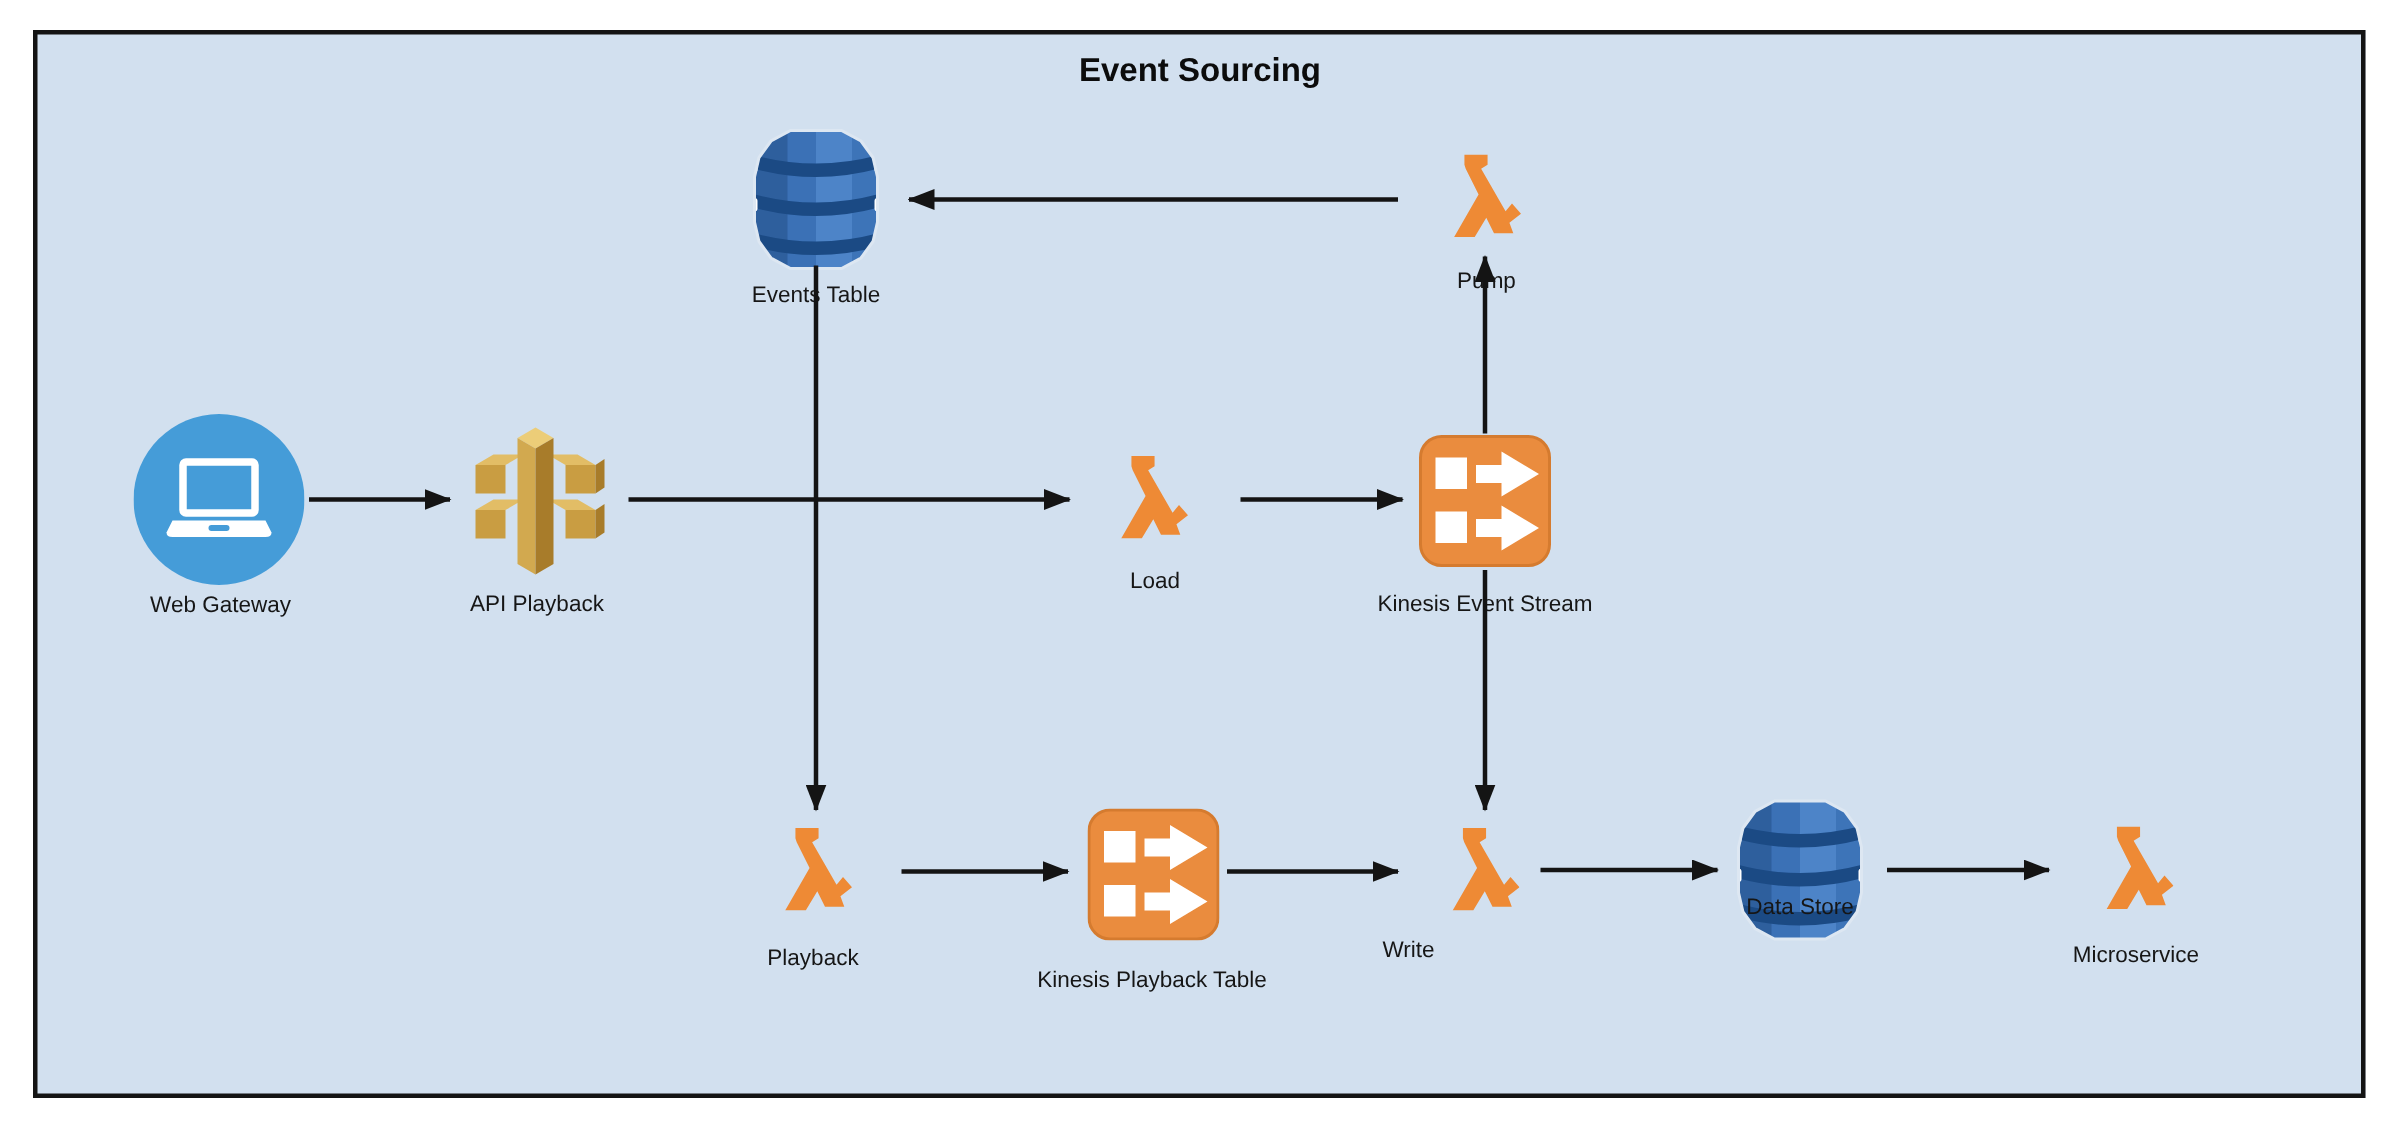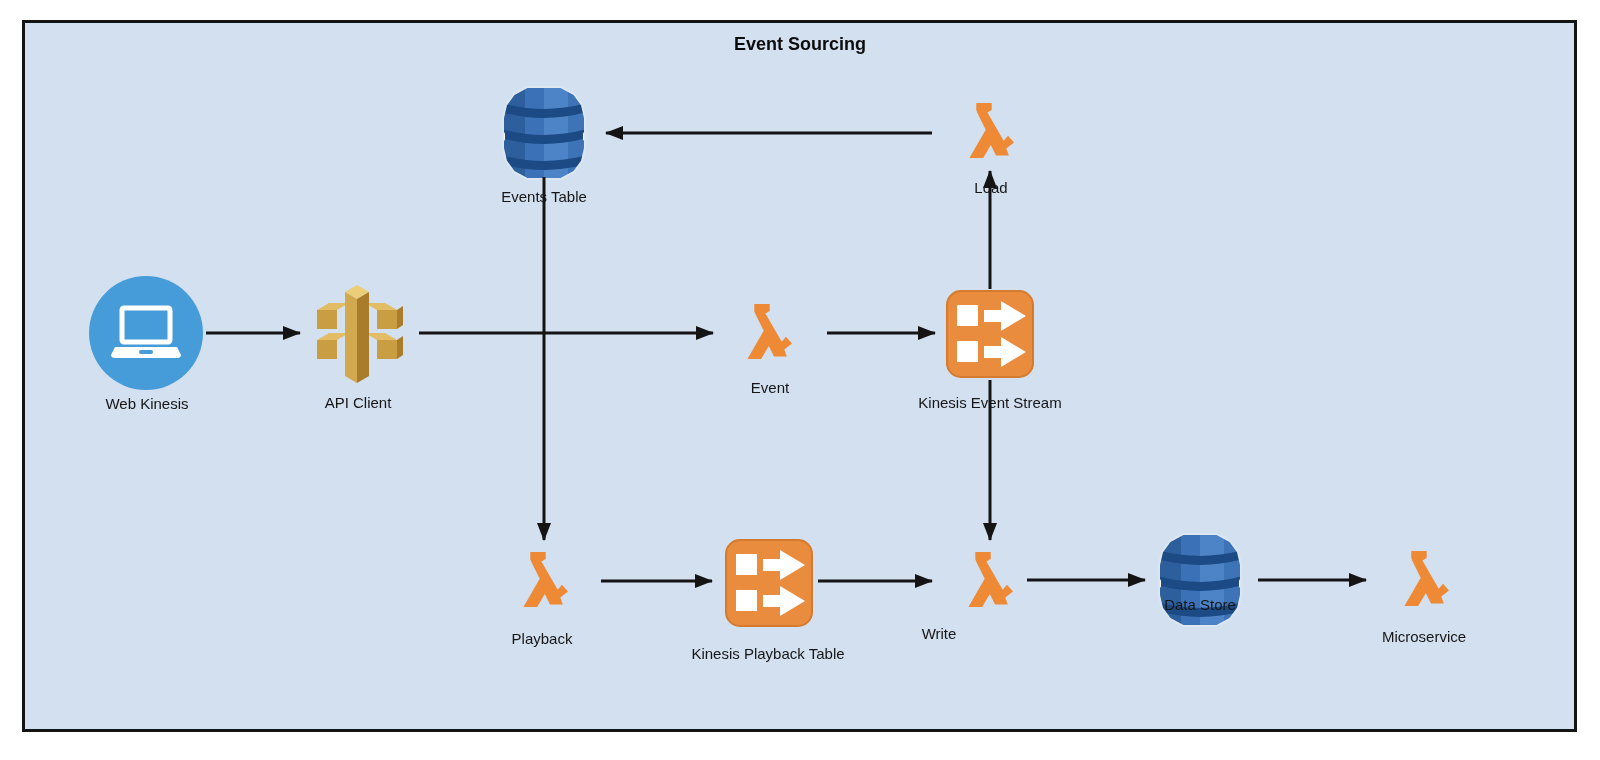--- a/index.html
+++ b/index.html
@@ -6,21 +6,21 @@
   body{
     width:1600px;height:760px;background:#ffffff;position:relative;overflow:hidden;
     font-family:"Liberation Sans", sans-serif;
   }
   .canvas{
     position:absolute;left:22px;top:20px;width:1555px;height:712px;
     background:#d2e0ef;border:3px solid #141414;box-sizing:border-box;
   }
   .title{
     position:absolute;left:800px;top:34px;transform:translateX(-50%);
-    font-size:18px;font-weight:bold;color:#0c0c0c;white-space:nowrap;z-index:3;
+    font-size:22px;font-weight:bold;color:#0c0c0c;white-space:nowrap;z-index:3;
   }
   .node{position:absolute;z-index:2;}
   .node svg{display:block;}
   .nlabel{
     position:absolute;transform:translateX(-50%);font-size:15px;color:#161616;
     white-space:nowrap;z-index:3;
   }
   .edges{position:absolute;left:0;top:0;z-index:4;pointer-events:none;}
   .edges line{stroke:#141414;stroke-width:3;}
 </style>
@@ -32,40 +32,40 @@
 <div class="title">Event Sourcing</div>
 
 <div class="node" style="left:89px;top:276px">
   <svg width="114" height="114" viewBox="0 0 114 114">
     <circle cx="57" cy="57" r="57" fill="#459cd8"></circle>
     <rect x="33" y="32" width="48" height="34" rx="2" fill="none" stroke="#ffffff" stroke-width="5"></rect>
     <path d="M26 71 L88 71 L92 79 Q92 82 88 82 L26 82 Q22 82 22 79 Z" fill="#ffffff"></path>
     <rect x="50" y="74" width="14" height="4" rx="2" fill="#459cd8"></rect>
   </svg>
 </div>
-<div class="nlabel" style="left:147px;top:395px">Web Kinesis</div>
+<div class="nlabel" style="left:147px;top:395px">Web Gateway</div>
 
 <div class="node" style="left:309px;top:282px">
   <svg width="96" height="104" viewBox="0 0 96 104">
     <polygon points="8,28 20,21 40,21 28,28" fill="#e2bd66"></polygon>
     <polygon points="8,28 28,28 28,47 8,47" fill="#c99d42"></polygon>
     <polygon points="8,58 20,51 40,51 28,58" fill="#e2bd66"></polygon>
     <polygon points="8,58 28,58 28,77 8,77" fill="#c99d42"></polygon>
     <polygon points="56,21 76,21 88,28 68,28" fill="#e2bd66"></polygon>
     <polygon points="68,28 88,28 88,47 68,47" fill="#c99d42"></polygon>
     <polygon points="88,28 94,24 94,43 88,47" fill="#a87c2a"></polygon>
     <polygon points="56,51 76,51 88,58 68,58" fill="#e2bd66"></polygon>
     <polygon points="68,58 88,58 88,77 68,77" fill="#c99d42"></polygon>
     <polygon points="88,58 94,54 94,73 88,77" fill="#a87c2a"></polygon>
     <polygon points="36,10 48,3 60,10 48,17" fill="#eccd78"></polygon>
     <polygon points="36,10 48,17 48,101 36,94" fill="#d2a94f"></polygon>
     <polygon points="48,17 60,10 60,94 48,101" fill="#a87c2a"></polygon>
   </svg>
 </div>
-<div class="nlabel" style="left:358px;top:394px">API Client</div>
+<div class="nlabel" style="left:358px;top:394px">API Playback</div>
 
 <div class="node" style="left:499px;top:85px">
   <svg width="90" height="96" viewBox="0 0 90 96">
     <defs>
         <clipPath id="dyn1">
           <path d="M28,2 L62,2 L75,9 L83,20 L86,33 L86,63 L83,76 L75,87 L62,94 L28,94 L15,87 L7,76 L4,63 L4,33 L7,20 L15,9 Z"></path>
         </clipPath>
       </defs>
     <g clip-path="url(#dyn1)">
       <rect x="0" y="0" width="90" height="96" fill="#3b71b6"></rect>
@@ -85,28 +85,28 @@
     <path d="M28,2 L62,2 L75,9 L83,20 L86,33 L86,63 L83,76 L75,87 L62,94 L28,94 L15,87 L7,76 L4,63 L4,33 L7,20 L15,9 Z" fill="none" stroke="#dde7f2" stroke-width="2"></path>
   </svg>
 </div>
 <div class="nlabel" style="left:544px;top:188px">Events Table</div>
 
 <div class="node" style="left:966px;top:103px">
   <svg width="48" height="55" viewBox="0 0 56 64" preserveAspectRatio="none">
     <path d="M12 0 L30 0 L30 8 L25 11 L44 44 L49 38 L56 46 L47 53 L50 61 L35 61 L29 49 L20 64 L4 64 L23 31 L13 11 L12 8 Z" fill="#ee8a35"></path>
   </svg>
 </div>
-<div class="nlabel" style="left:991px;top:179px">Load</div>
+<div class="nlabel" style="left:991px;top:179px">Pump</div>
 
 <div class="node" style="left:744px;top:304px">
   <svg width="48" height="55" viewBox="0 0 56 64" preserveAspectRatio="none">
     <path d="M12 0 L30 0 L30 8 L25 11 L44 44 L49 38 L56 46 L47 53 L50 61 L35 61 L29 49 L20 64 L4 64 L23 31 L13 11 L12 8 Z" fill="#ee8a35"></path>
   </svg>
 </div>
-<div class="nlabel" style="left:770px;top:379px">Event</div>
+<div class="nlabel" style="left:770px;top:379px">Load</div>
 
 <div class="node" style="left:946px;top:290px">
   <svg width="88" height="88" viewBox="0 0 88 88">
     <rect x="1" y="1" width="86" height="86" rx="14" fill="#ea8c3e" stroke="#d57b2f" stroke-width="2"></rect>
     <rect x="11" y="15" width="21" height="21" fill="#ffffff"></rect>
     <path d="M38,20 L55,20 L55,11 L80,26 L55,41 L55,32 L38,32 Z" fill="#ffffff"></path>
     <rect x="11" y="51" width="21" height="21" fill="#ffffff"></rect>
     <path d="M38,56 L55,56 L55,47 L80,62 L55,77 L55,68 L38,68 Z" fill="#ffffff"></path>
   </svg>
 </div>

